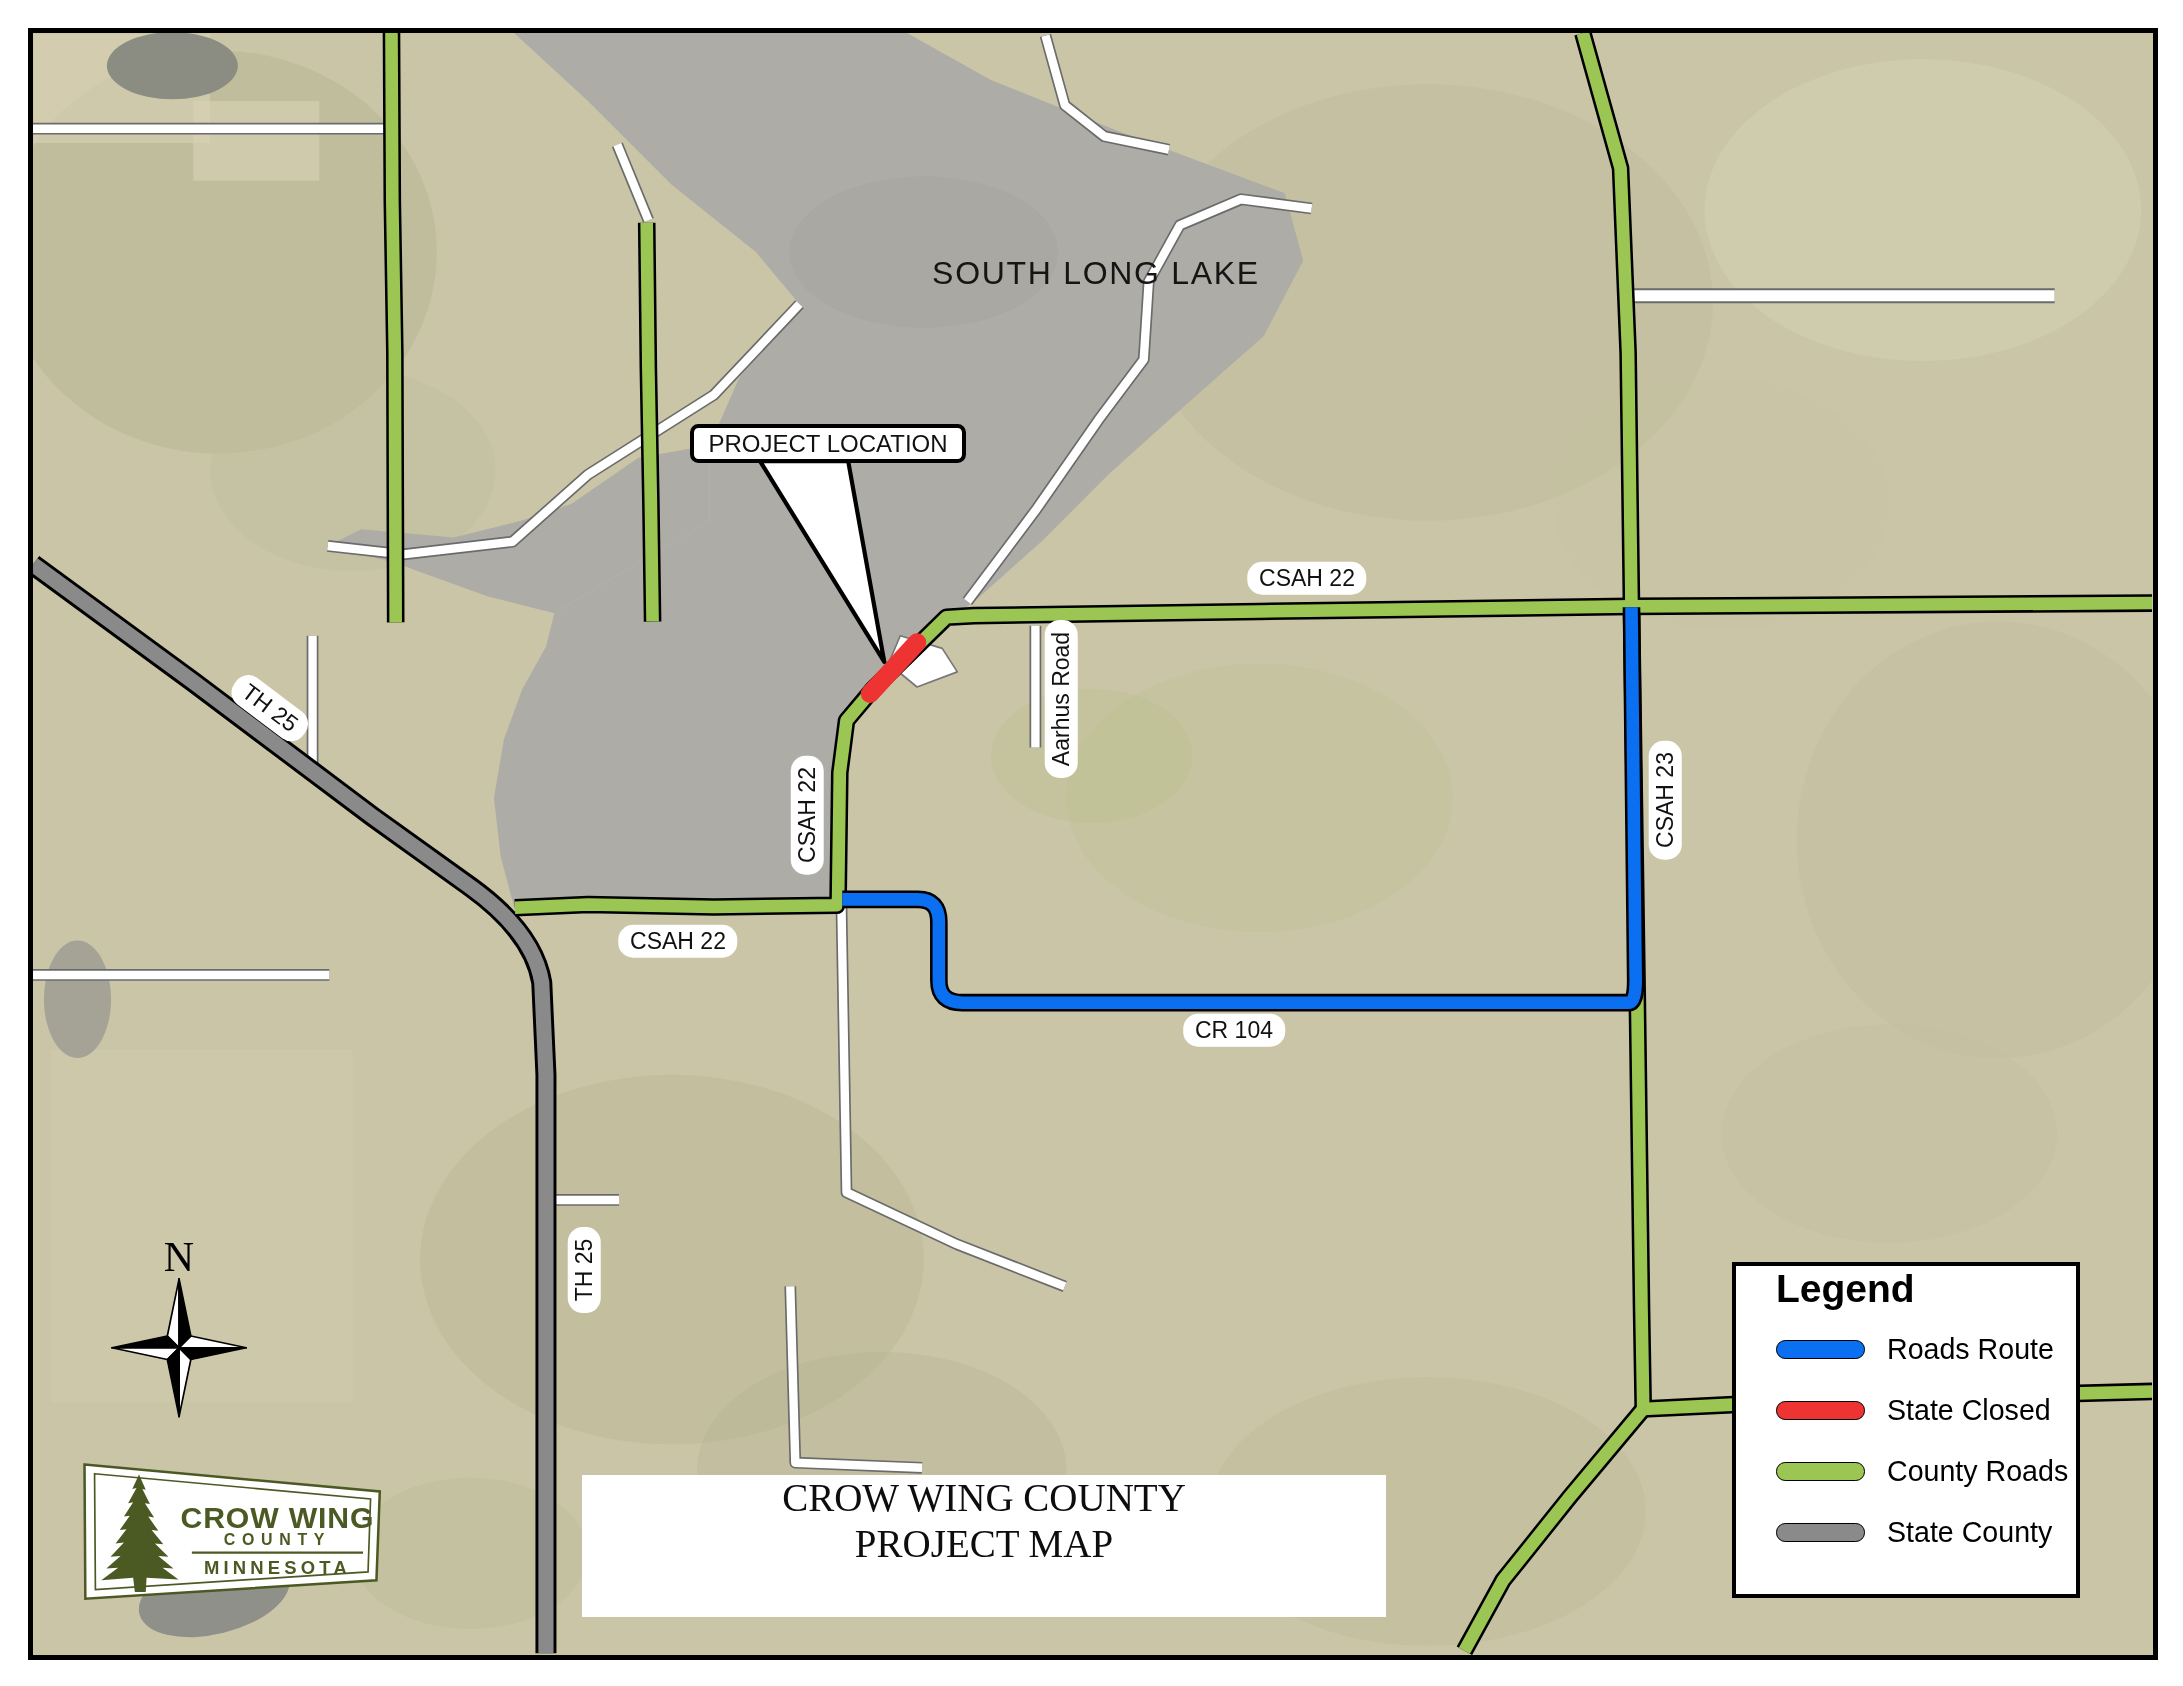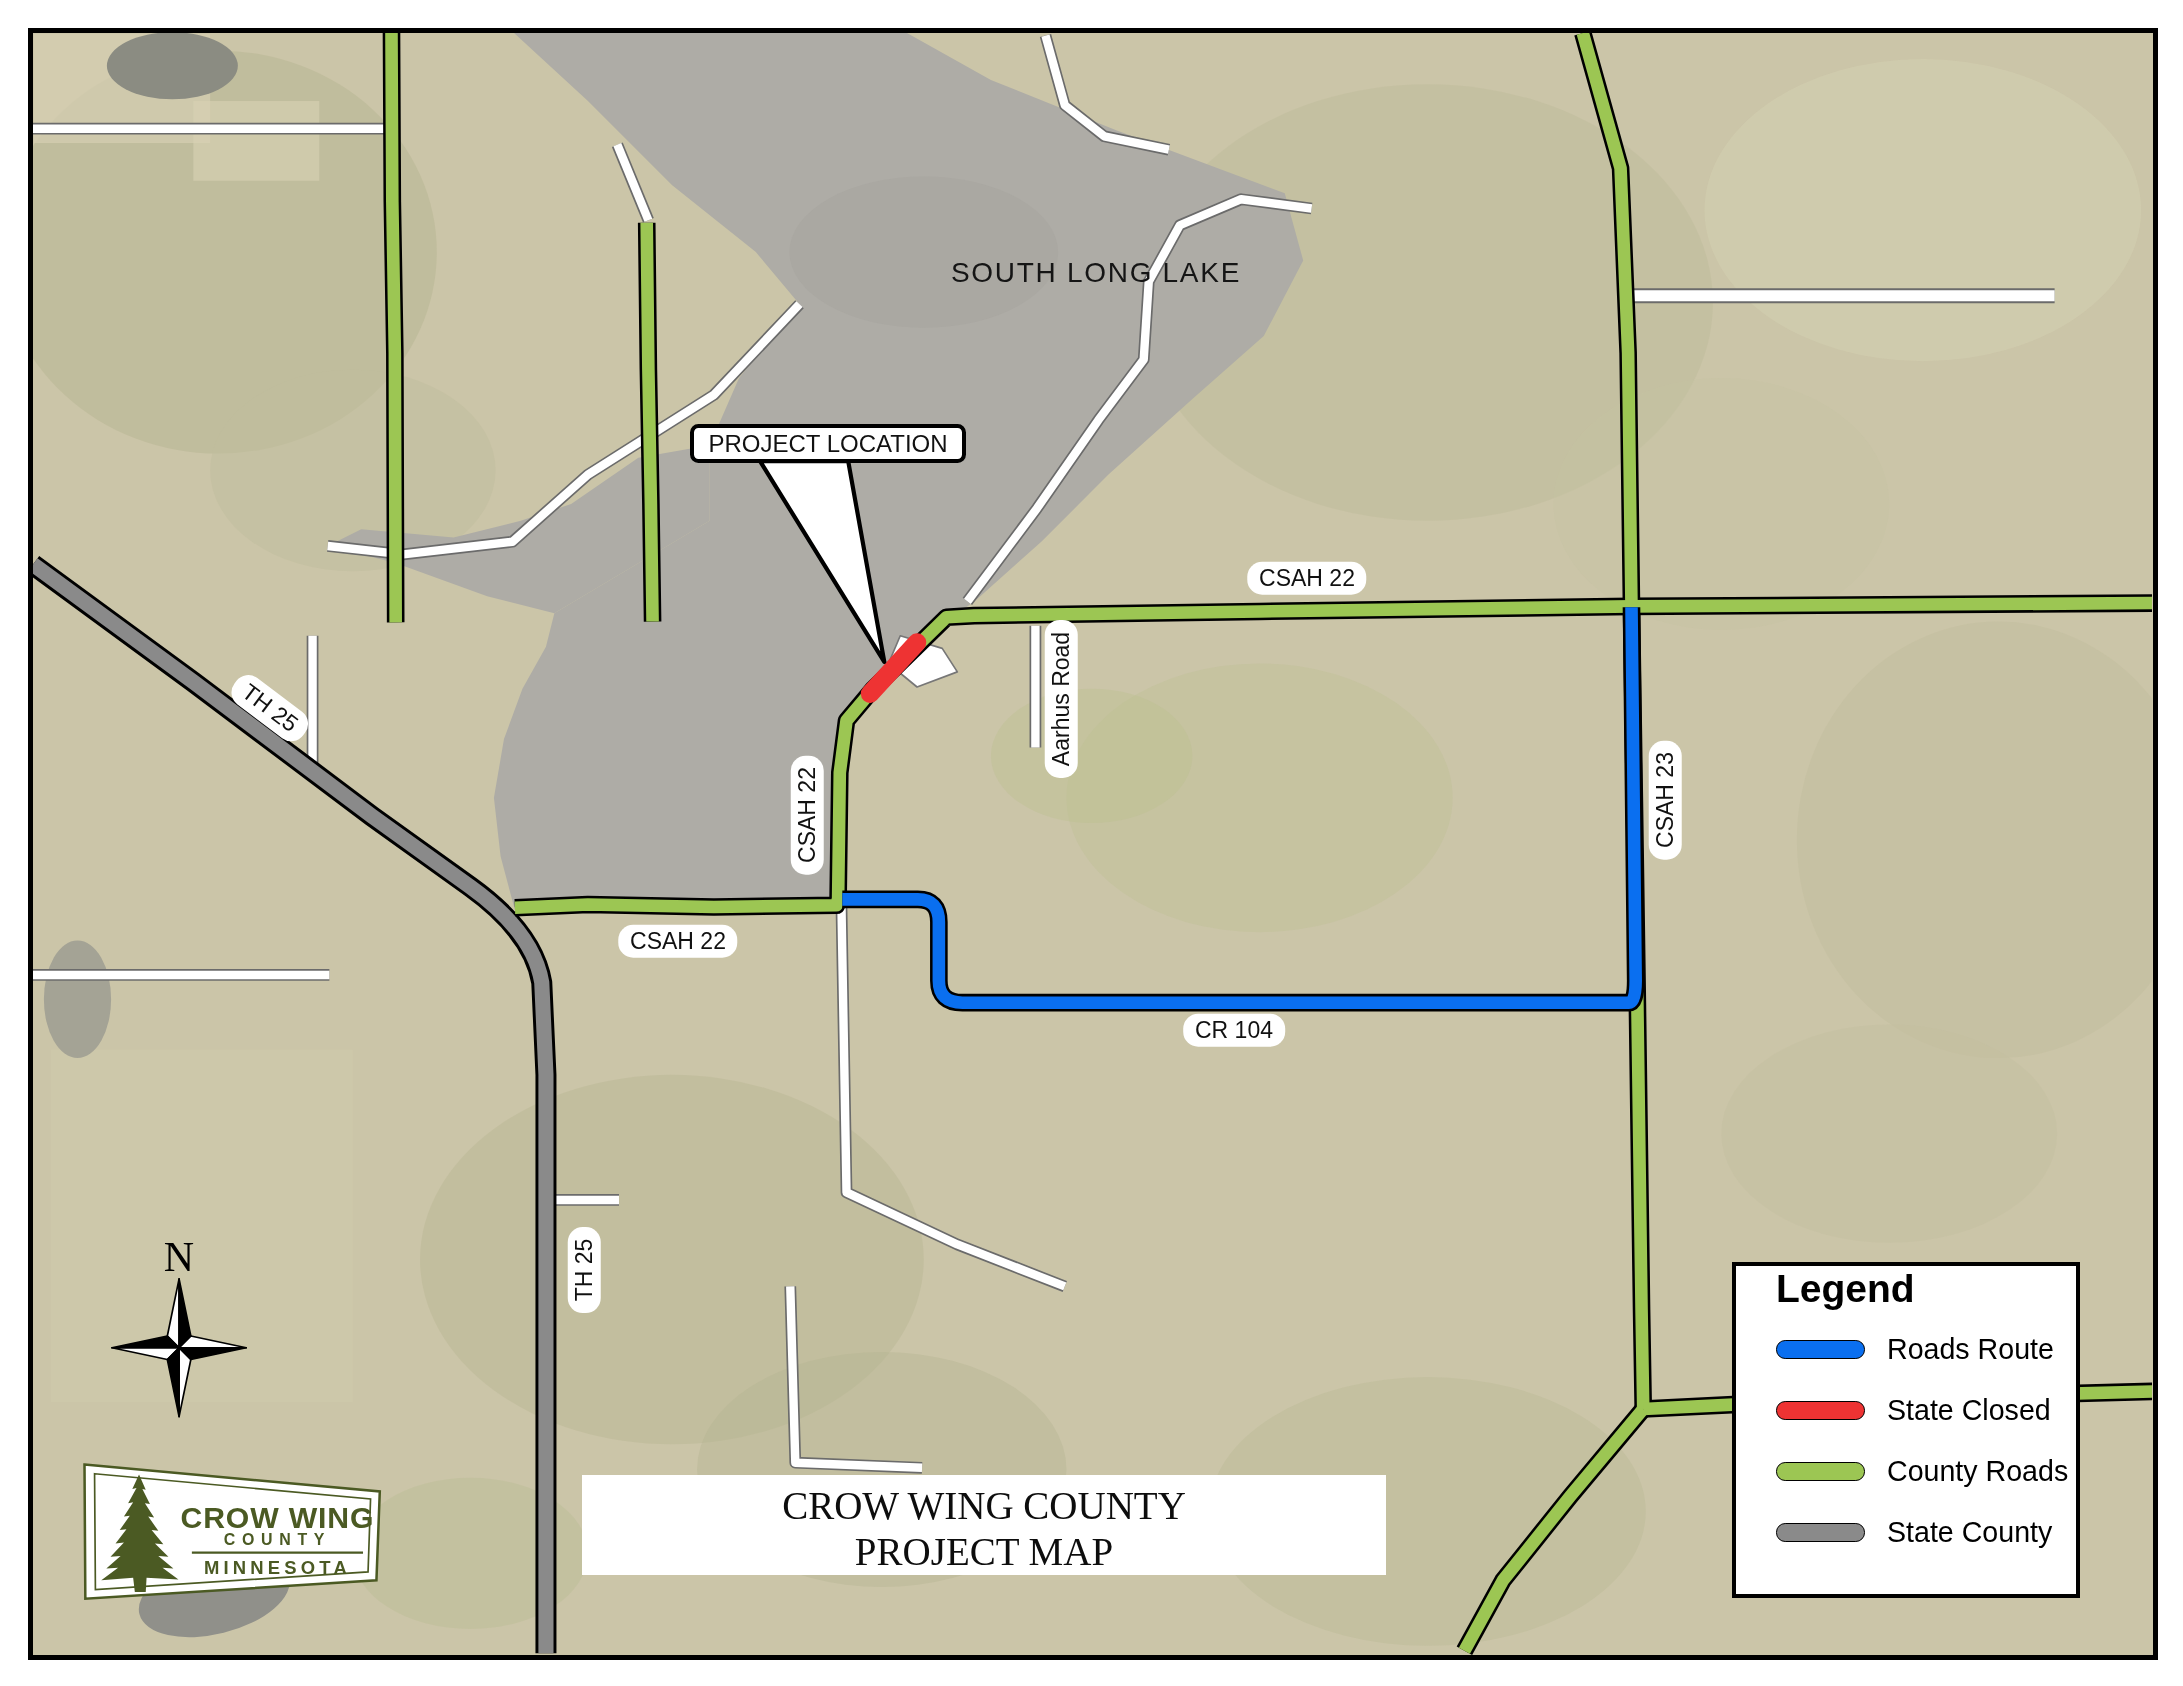--- a/index.html
+++ b/index.html
@@ -5,29 +5,29 @@
   html,body{margin:0;padding:0;background:#fff;}
   body{width:2183px;height:1687px;position:relative;font-family:"Liberation Sans",sans-serif;}
   .page{position:absolute;left:0;top:0;width:2183px;height:1687px;background:#ffffff;overflow:hidden;}
   .map-frame{position:absolute;left:28px;top:28px;width:2130px;height:1632px;border:5px solid #000;box-sizing:border-box;background:#cbc5a8;overflow:hidden;}
   .map-frame svg{display:block;}
   
   .road-label{position:absolute;transform:translate(-50%,-50%);background:#fff;border-radius:15px;
     padding:4.2px 11.8px;font-size:23px;color:#111;white-space:nowrap;z-index:20;line-height:1.05;}
   .road-label.vert{transform:translate(-50%,-50%) rotate(-90deg);}
   .road-label.diag{transform:translate(-50%,-50%) rotate(37deg);}
-  .plain-label{position:absolute;transform:translate(-50%,-50%);font-size:28px;letter-spacing:1.7px;color:#151515;
+  .plain-label{position:absolute;transform:translate(-50%,-50%);font-size:32px;letter-spacing:1.7px;color:#151515;
     white-space:nowrap;z-index:20;}
   .callout-box{position:absolute;left:690px;top:424px;width:276px;height:39px;background:#fff;border:4.2px solid #000;
     border-radius:8.4px;box-sizing:border-box;display:flex;align-items:center;justify-content:center;
     font-size:24px;color:#111;white-space:nowrap;z-index:30;}
   .north-n{position:absolute;left:179px;top:1257px;transform:translate(-50%,-50%);
     font-family:"Liberation Serif",serif;font-size:42px;color:#000;z-index:20;}
-  .title-block{position:absolute;left:582px;top:1475px;width:804px;height:100px;background:#fff;z-index:25;
-    display:flex;flex-direction:column;align-items:center;justify-content:flex-end;
+  .title-block{position:absolute;left:582px;top:1475px;width:804px;height:142px;background:#fff;z-index:25;
+    display:flex;flex-direction:column;align-items:center;justify-content:flex-start;
     font-family:"Liberation Serif",serif;font-size:39px;line-height:46px;color:#0d0d0d;white-space:nowrap;}
   .legend{position:absolute;left:1732px;top:1262px;width:348px;height:336px;background:#fff;border:4.2px solid #000;
     box-sizing:border-box;z-index:25;padding:1px 0 0 40px;}
   .legend-title{font-size:39px;font-weight:bold;color:#000;margin-bottom:22px;}
   .legend-item{display:flex;align-items:center;margin-bottom:28px;}
   .legend-swatch{width:87px;height:17.6px;border:1.7px solid #000;border-radius:9.2px;margin-right:22px;flex:0 0 auto;}
   .legend-item-label{font-size:28.6px;color:#000;white-space:nowrap;}
   .logo-svg{position:absolute;left:76px;top:1457px;z-index:25;}
   .lbl{pointer-events:none;}
 </style>

